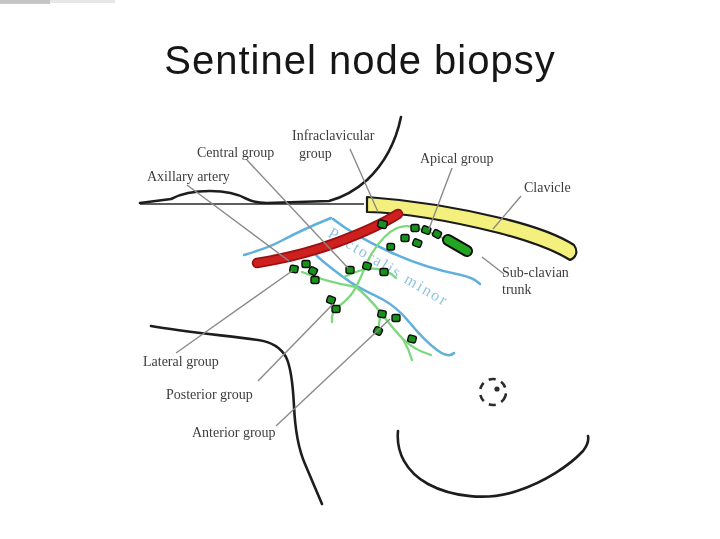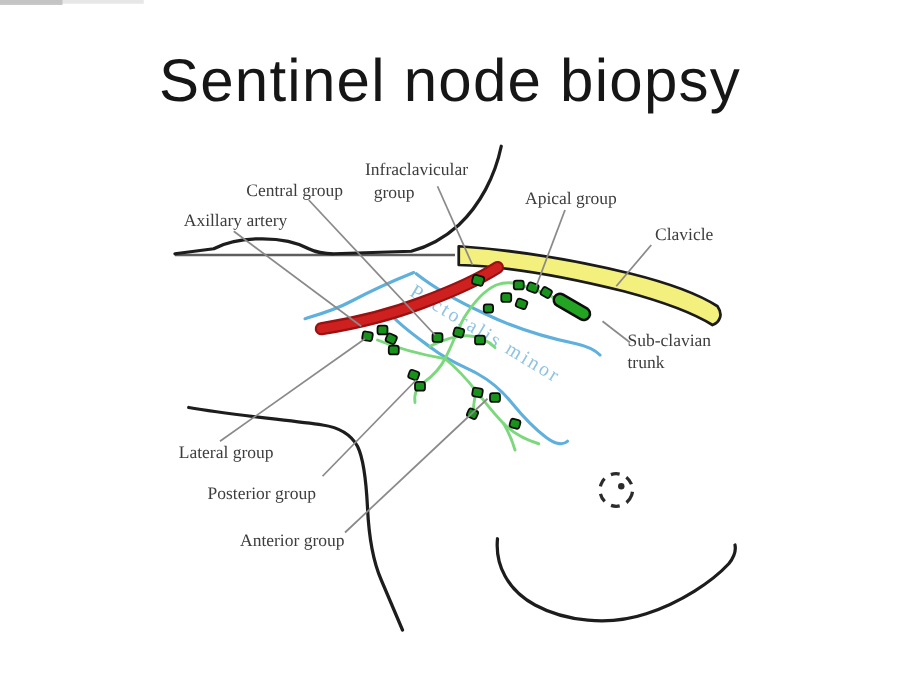--- a/index.html
+++ b/index.html
@@ -3,21 +3,21 @@
 <meta charset="utf-8">
 <style>
   html,body{margin:0;padding:0;background:#ffffff;}
   .stage{
     position:relative;width:720px;height:539px;background:#ffffff;overflow:hidden;
     font-family:"Liberation Serif", serif;
   }
   .title{
     position:absolute;top:38px;left:0;width:720px;text-align:center;
     font-family:"Liberation Sans", sans-serif;
-    font-size:48px;font-weight:400;letter-spacing:1px;color:#161616;
+    font-size:40px;font-weight:400;letter-spacing:1px;color:#161616;
   }
   svg{position:absolute;left:0;top:0;}
   .outline{fill:none;stroke:#1d1d1d;stroke-width:2.6;stroke-linecap:round;stroke-linejoin:round;}
   .gray-line{fill:none;stroke:#5e5e5e;stroke-width:2;}
   .clavicle{fill:var(--clavicle_yellow);stroke:#1b1b1b;stroke-width:2.2;stroke-linejoin:round;}
   .artery-outer{fill:none;stroke:#9a1111;stroke-width:10.5;stroke-linecap:round;}
   .artery-inner{fill:none;stroke:var(--artery_red);stroke-width:7;stroke-linecap:round;}
   .vein{fill:none;stroke:var(--vein_blue);stroke-width:2.5;stroke-linecap:round;}
   .channel{fill:none;stroke:var(--channel_green);stroke-width:2.3;stroke-linecap:round;}
   .node{fill:var(--node_green);stroke:#0c0c0c;stroke-width:1.4;}

